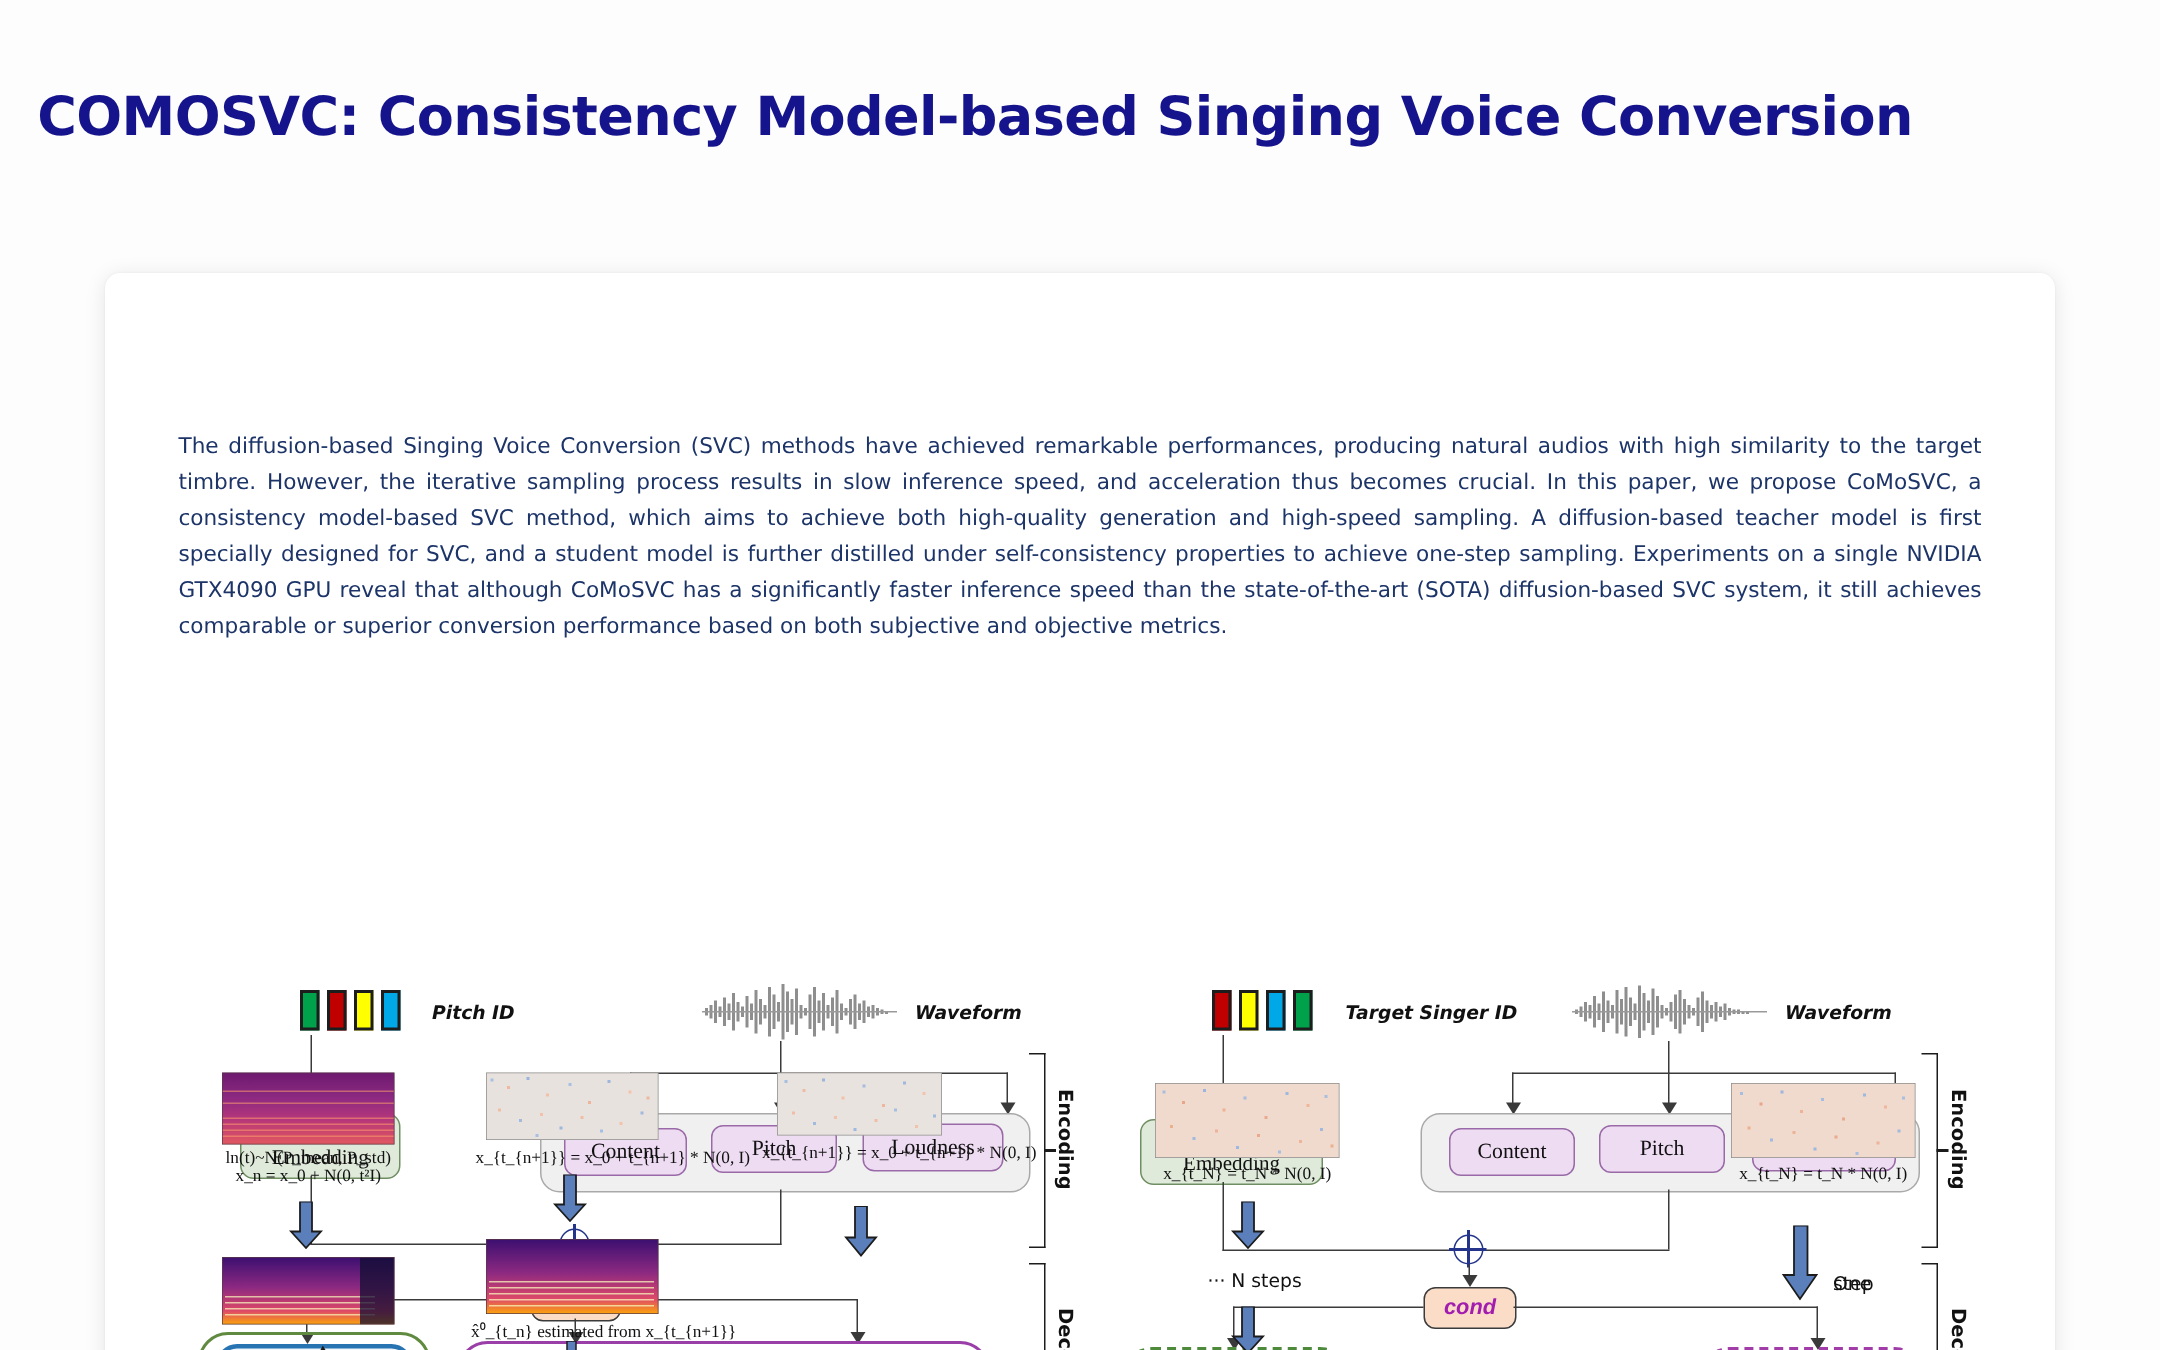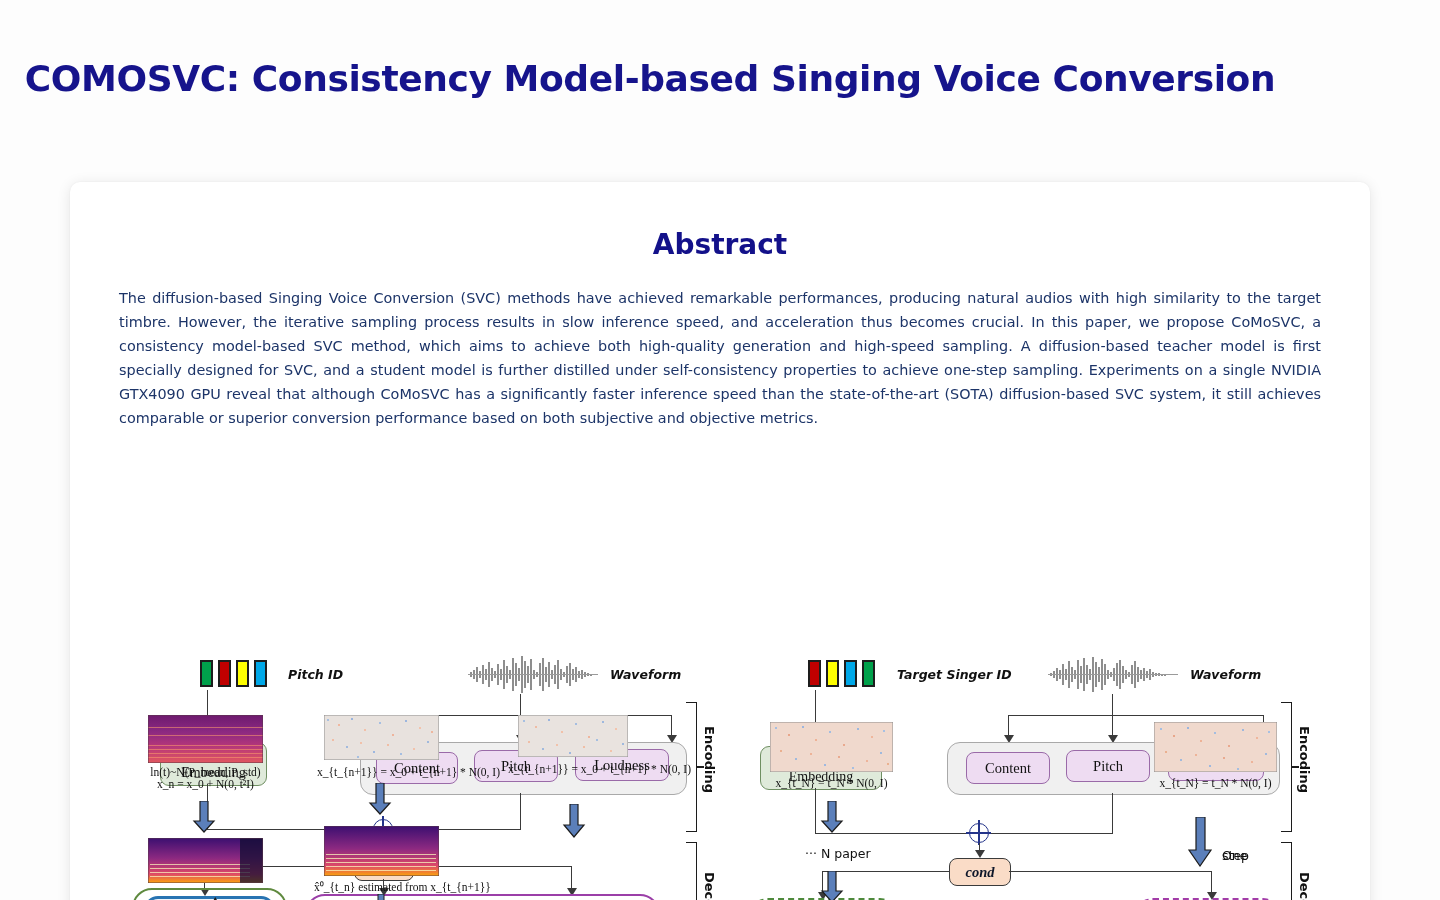--- a/index.html
+++ b/index.html
@@ -69,22 +69,22 @@
     border-radius:13px;
   }
   .feat-box{
     position:absolute;background:#eedcf2;border:1.5px solid #9a6aa8;
     border-radius:8px;display:flex;align-items:center;justify-content:center;
     font-family:"Liberation Serif", serif;font-size:14.5px;color:#111;
   }
   .cond-box{
     position:absolute;background:#fadcc7;border:1.6px solid #3b3b3b;
     border-radius:8px;display:flex;align-items:center;justify-content:center;
-    font-family:Liberation Serif, serif;font-style:italic;font-weight:bold;
-    font-size:14.5px;color:#0f172a;
+    font-family:Liberation Sans, sans-serif;font-style:italic;font-weight:bold;
+    font-size:14.5px;color:#a21caf;
   }
   .plus{
     position:absolute;width:20px;height:20px;border:1.6px solid #24348a;
     border-radius:50%;box-sizing:border-box;background:#fff;
   }
   .plus:before,.plus:after{
     content:"";position:absolute;background:#24348a;
   }
   .plus:before{left:-4px;top:8px;width:25px;height:1.6px;}
   .plus:after{top:-4px;left:8px;height:25px;width:1.6px;}
@@ -129,21 +129,20 @@
 </style>
 </head>
 <body>
 
 <div class="page">
 
   <div class="title">COMOSVC: Consistency Model-based Singing Voice Conversion</div>
 
   <div class="card">
 
-    <div class="abstract-head">Abstract</div>
     <div class="abstract-body">The diffusion-based Singing Voice Conversion (SVC) methods have achieved remarkable performances, producing natural audios with high similarity to the target timbre. However, the iterative sampling process results in slow inference speed, and acceleration thus becomes crucial. In this paper, we propose CoMoSVC, a consistency model-based SVC method, which aims to achieve both high-quality generation and high-speed sampling. A diffusion-based teacher model is first specially designed for SVC, and a student model is further distilled under self-consistency properties to achieve one-step sampling. Experiments on a single NVIDIA GTX4090 GPU reveal that although CoMoSVC has a significantly faster inference speed than the state-of-the-art (SOTA) diffusion-based SVC system, it still achieves comparable or superior conversion performance based on both subjective and objective metrics.</div>
 
     <div class="figure">
 
       <div class="idbars" style="left:130px;top:206px;">
         <div class="idbar" style="background:#00a14b;"></div>
         <div class="idbar" style="background:#c00000;"></div>
         <div class="idbar" style="background:#ffff00;"></div>
         <div class="idbar" style="background:#00a8e8;"></div>
       </div>
@@ -505,21 +504,21 @@
         <rect x="96" y="38" width="2" height="2" fill="#eeb49a"></rect>
           <rect x="110" y="30" width="2" height="2" fill="#a0b9dd"></rect>
         <rect x="117" y="41" width="2" height="2" fill="#eab18f"></rect>
       </g>
       <rect width="123" height="50" fill="none" stroke="#8d8d8d"></rect>
     </svg>
     <div class="formula" style="left:700px;top:595px;width:123px;">x_{t_N} = t_N * N(0, I)</div>
     <svg style="position:absolute;left:750px;top:619px;" width="24" height="32">
       <polygon points="8,0 16,0 16,20 22,20 12,31 2,20 8,20" fill="#5b7fba" stroke="#1c1c1c" stroke-width="1.2"></polygon>
     </svg>
-    <div class="steps-label" style="left:735px;top:664px;">··· N paper</div>
+    <div class="steps-label" style="left:735px;top:664px;">··· N steps</div>
     <svg style="position:absolute;left:750px;top:689px;" width="24" height="32">
       <polygon points="8,0 16,0 16,20 22,20 12,31 2,20 8,20" fill="#5b7fba" stroke="#1c1c1c" stroke-width="1.2"></polygon>
     </svg>
 
     <svg style="position:absolute;left:1084px;top:540px;" width="123" height="50">
       <rect width="123" height="50" fill="#f0d9cd"></rect>
       <g>
         <rect x="6" y="6" width="2" height="2" fill="#a6bfe1"></rect>
           <rect x="19" y="13" width="2" height="2" fill="#e8a68a"></rect>
         <rect x="33" y="5" width="2" height="2" fill="#9cb5dd"></rect>

